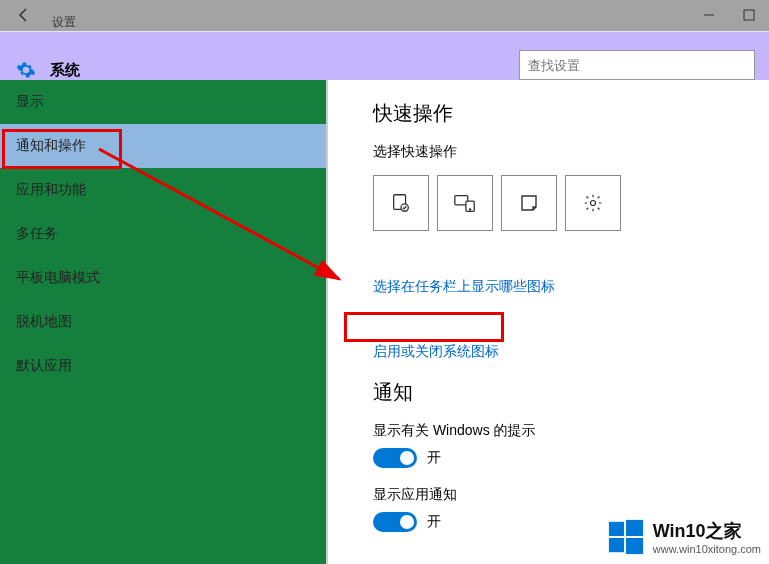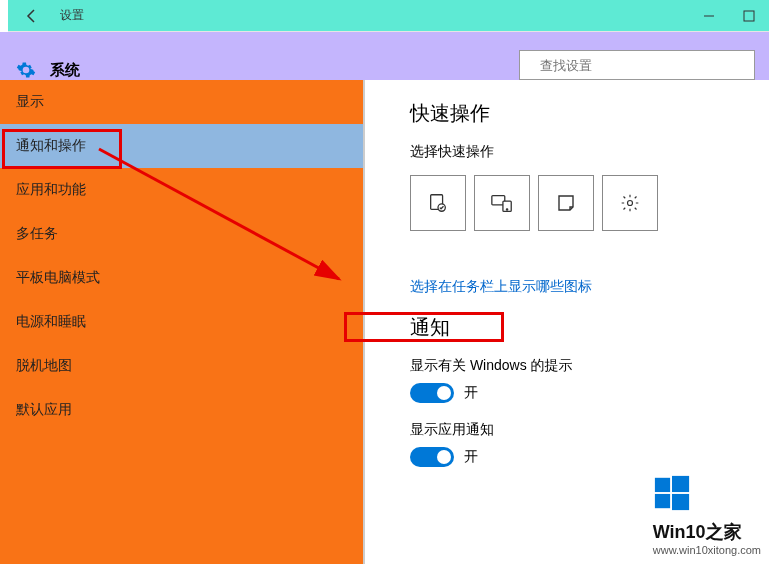--- a/index.html
+++ b/index.html
@@ -1,31 +1,31 @@
 <!DOCTYPE html>
 <html><head>
 <meta charset="utf-8">
 <style>
 * { margin: 0; padding: 0; box-sizing: border-box; font-family: "Microsoft YaHei", "Segoe UI", sans-serif; }
 body { width: 769px; height: 564px; background: #fff; overflow: hidden; position: relative; }
 
-.titlebar { height: 32px; display: flex; align-items: center; background: #5eead4; border-bottom: 1px solid #e5e5e5; margin-left: 8px; }
+.titlebar { height: 32px; display: flex; align-items: flex-end; background: #a3a3a3; border-bottom: 1px solid #e5e5e5; }
 .back-btn { width: 48px; height: 32px; display: flex; align-items: center; justify-content: center; color: #333; }
 .title-text { font-size: 12px; color: #333; margin-left: 4px; }
 .win-controls { margin-left: auto; display: flex; }
 .win-btn { width: 40px; height: 32px; display: flex; align-items: center; justify-content: center; color: #333; }
 
 .header { height: 48px; display: flex; align-items: flex-end; background: #c4b5fd; padding: 0 10px; }
 .gear-wrap { width: 32px; display: flex; align-items: center; justify-content: center; }
 .header-title { font-size: 15px; font-weight: 600; margin-left: 8px; }
 .search-wrap { margin-left: auto; margin-right: 4px; }
-.search-box { width: 236px; height: 30px; border: 1px solid #999; padding: 0 20px; font-size: 13px; background: #fff; outline: none; }
+.search-box { width: 236px; height: 30px; border: 1px solid #999; padding: 0 8px; font-size: 13px; background: #fff; outline: none; }
 
 .content { display: flex; height: calc(564px - 80px); }
-.sidebar { width: 365px; background: #f97316; border-right: 2px solid #ccc; position: relative; }
+.sidebar { width: 328px; background: #15803d; border-right: 2px solid #ccc; position: relative; }
 .sidebar-item { height: 44px; display: flex; align-items: center; padding-left: 16px; font-size: 14px; color: #222; cursor: pointer; }
 .sidebar-item.selected { background: #8fb7e0; }
 
 .main { flex: 1; padding: 20px 45px; overflow: hidden; position: relative; }
 .section-title { font-size: 20px; font-weight: 400; margin-bottom: 16px; }
 .subtitle { font-size: 14px; margin-bottom: 14px; }
 
 .quick-tiles { display: flex; gap: 8px; margin-bottom: 28px; }
 .tile { width: 56px; height: 56px; border: 1px solid #888; display: flex; align-items: center; justify-content: center; color: #333; }
 
@@ -36,21 +36,21 @@
 .toggle { width: 44px; height: 20px; border-radius: 10px; background: #0078d7; position: relative; margin-right: 10px; }
 .toggle::after { content: ""; position: absolute; right: 3px; top: 3px; width: 14px; height: 14px; background: #fff; border-radius: 50%; }
 .toggle-state { font-size: 14px; }
 
 .hl1 { position: absolute; border: 3px solid #e60000; pointer-events: none; }
 .hl-nav { left: 2px; top: 129px; width: 120px; height: 40px; }
 .hl-link { left: 344px; top: 312px; width: 160px; height: 30px; }
 
 .arrow-svg { position: absolute; left: 94px; top: 144px; pointer-events: none; }
 
-.watermark { position: absolute; right: 8px; bottom: 8px; display: flex; align-items: flex-start; gap: 8px; flex-direction: column; }
+.watermark { position: absolute; right: 8px; bottom: 8px; display: flex; align-items: center; gap: 8px; }
 .wm-logo { width: 38px; height: 38px; }
 .wm-text { text-align: left; }
 .wm-title { font-size: 18px; font-weight: 700; color: #111; }
 .wm-url { font-size: 11px; color: #555; }
 </style>
 </head>
 <body>
 
 <div class="titlebar">
   <div class="back-btn">
@@ -96,23 +96,20 @@
     <div class="sidebar-item">
         <span>应用和功能</span>
       </div>
     <div class="sidebar-item">
         <span>多任务</span>
       </div>
     <div class="sidebar-item">
         <span>平板电脑模式</span>
       </div>
     <div class="sidebar-item">
-        <span>电源和睡眠</span>
-      </div>
-    <div class="sidebar-item">
         <span>脱机地图</span>
       </div>
     <div class="sidebar-item">
         <span>默认应用</span>
       </div>
   </div>
 
   <div class="main">
     <div class="section-title">快速操作</div>
     <div class="subtitle">选择快速操作</div>
@@ -139,20 +136,21 @@
         </div>
       <div class="tile">
           <svg width="20" height="20" viewBox="0 0 24 24" fill="none" stroke="#333" stroke-width="1.4">
             <circle cx="12" cy="12" r="3"></circle>
             <path d="M12 2v3M12 19v3M4.2 4.2l2.1 2.1M17.7 17.7l2.1 2.1M2 12h3M19 12h3M4.2 19.8l2.1-2.1M17.7 6.3l2.1-2.1"></path>
           </svg>
         </div>
     </div>
 
     <a class="link">选择在任务栏上显示哪些图标</a>
+    <a class="link">启用或关闭系统图标</a>
 
     <div class="section-title" style="margin-top:10px">通知</div>
 
     <div class="toggle-label">显示有关 Windows 的提示</div>
     <div class="toggle-row">
       <div class="toggle"></div>
       <div class="toggle-state">开</div>
     </div>
 
     <div class="toggle-label">显示应用通知</div>

